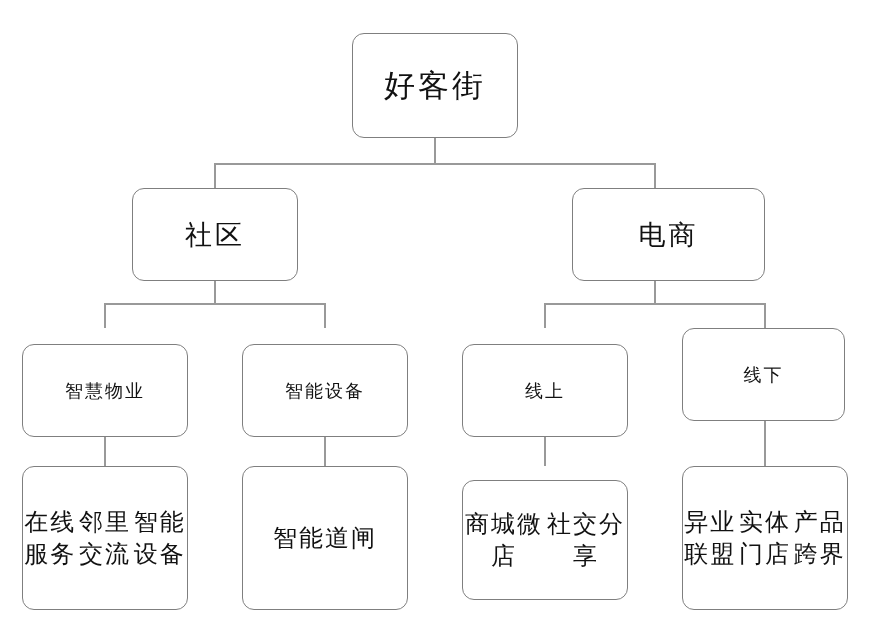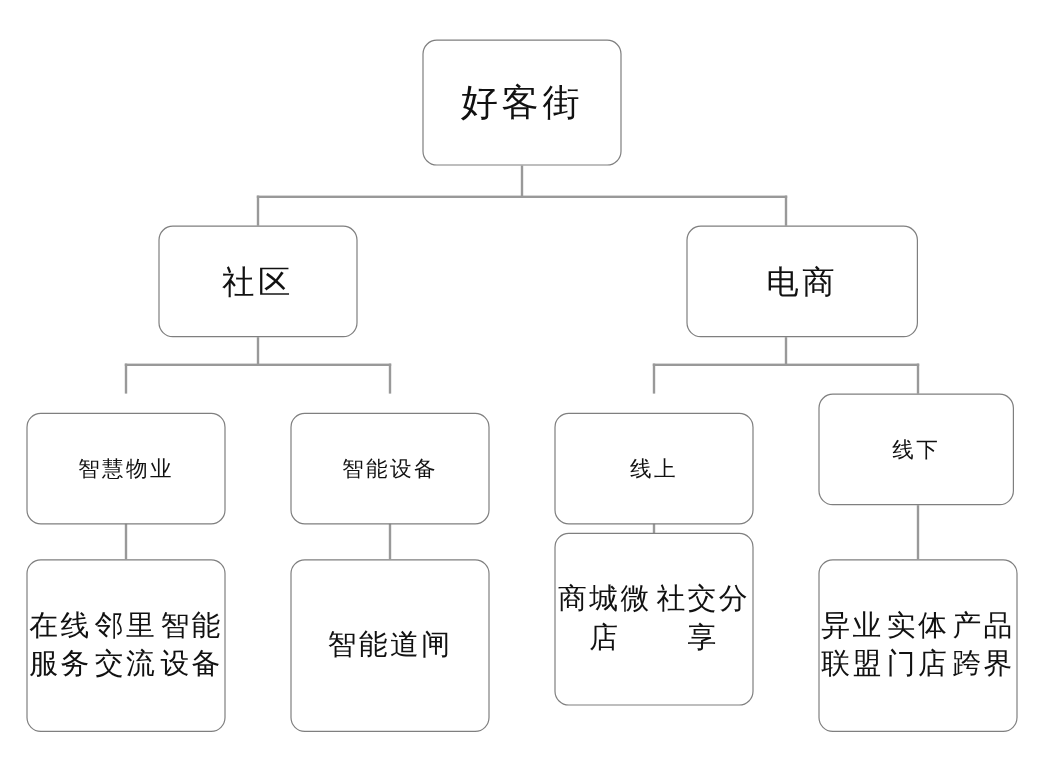--- a/index.html
+++ b/index.html
@@ -82,21 +82,21 @@
   </div>
 
   <div class="node leaf" style="left:22px;top:466px;width:166px;height:144px">
     <div class="leaf-line">在线服务</div>
     <div class="leaf-line">邻里交流</div>
     <div class="leaf-line">智能设备</div>
   </div>
   <div class="node leaf" style="left:242px;top:466px;width:166px;height:144px">
     <div class="leaf-line">智能道闸</div>
   </div>
-  <div class="node leaf" style="left:462px;top:444px;width:166px;height:144px">
+  <div class="node leaf" style="left:462px;top:480px;width:166px;height:120px">
     <div class="leaf-line">商城微店</div>
     <div class="leaf-line">社交分享</div>
   </div>
   <div class="node leaf" style="left:682px;top:466px;width:166px;height:144px">
     <div class="leaf-line">异业联盟</div>
     <div class="leaf-line">实体门店</div>
     <div class="leaf-line">产品跨界</div>
   </div>
 
 </div>

